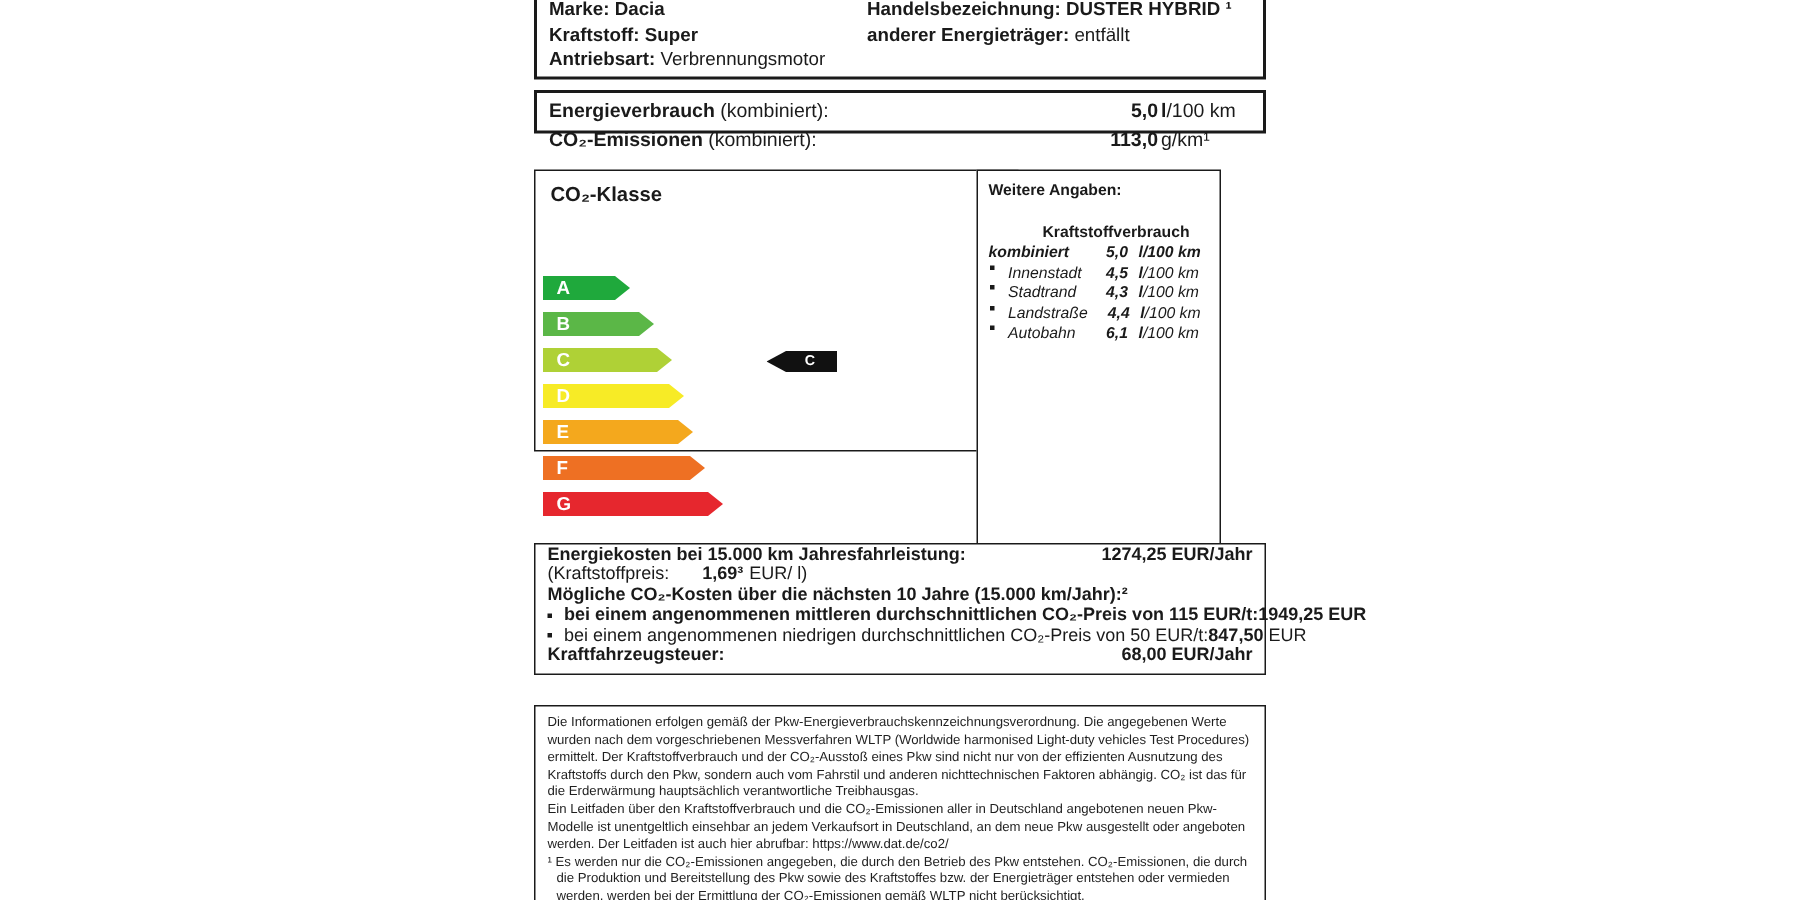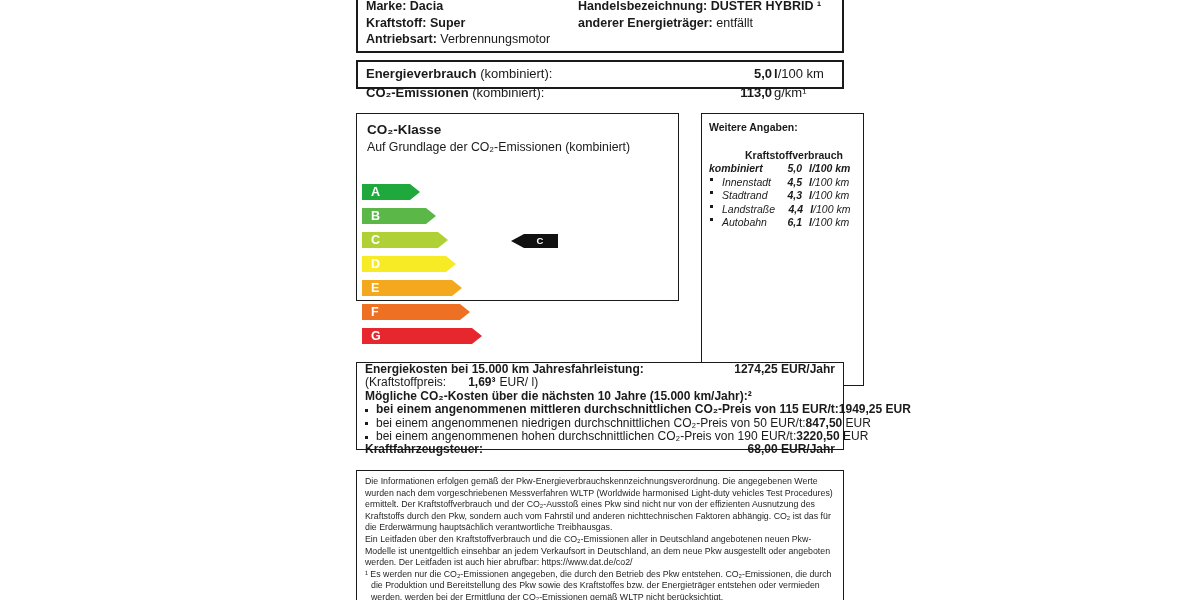--- a/index.html
+++ b/index.html
@@ -33,21 +33,21 @@
   .cls-2 { left:5px; top:118px; width:86px; }
   .cls-3 { left:5px; top:142px; width:94px; }
   .cls-4 { left:5px; top:166px; width:100px; }
   .cls-5 { left:5px; top:190px; width:108px; }
   .cls-6 { left:5px; top:214px; width:120px; }
   #pointer { position:absolute; left:154px; top:120px; width:47px; height:14px; background:#111;
              clip-path:polygon(0 50%, 13px 0, 100% 0, 100% 100%, 13px 100%); }
   #pointer span { display:block; text-align:center; padding-left:11px; color:#fff; font-size:9.5px; font-weight:bold; line-height:14px; }
 
   
-  #box-weitere { left:701px; top:113px; width:163px; height:273px; border-width:1.5px; padding:7px 7px; font-size:10.5px; line-height:13.5px; }
+  #box-weitere { left:651px; top:113px; width:163px; height:273px; border-width:1.5px; padding:7px 7px; font-size:10.5px; line-height:13.5px; }
   .wa-title { font-weight:bold; margin-bottom:14px; }
   .wa-head { font-weight:bold;padding-left:36px; }
   .wa-row { display:grid; grid-template-columns:13px 1fr 28px 54px; align-items:baseline;font-style:italic; }
   .wa-row.bold { font-weight:bold; }
   .wa-bullet { position:relative; }
   .wa-bullet::after { content:""; position:absolute; left:1px; top:-8px; width:3px; height:3px; background:#1a1a1a; }
   .wa-val { text-align:right; font-weight:bold; }
   .wa-unit { padding-left:7px; white-space:nowrap; }
 
   
@@ -99,21 +99,20 @@
     </div>
     <div class="cons-row">
       <span><span class="b">CO₂-Emissionen</span><span> (kombiniert):</span></span>
       <span class="cons-val">113,0</span>
       <span class="cons-unit"><span class="b"></span><span>g/km¹</span></span>
     </div>
   </div>
 
   <div class="box" id="box-class">
     <div class="class-title">CO₂-Klasse</div>
-    <div class="class-sub">Auf Grundlage der CO₂-Emissionen (kombiniert)</div>
 
     <div class="cls-arrow arr cls-0" style="background-color: rgb(31, 169, 60);">
         <span class="cls-letter">A</span>
       </div>
     <div class="cls-arrow arr cls-1" style="background-color: rgb(91, 183, 71);">
         <span class="cls-letter">B</span>
       </div>
     <div class="cls-arrow arr cls-2" style="background-color: rgb(175, 209, 54);">
         <span class="cls-letter">C</span>
       </div>
@@ -186,25 +185,20 @@
     <div class="cost-row b">
       <span class="sq"></span>
       <span class="cost-text">bei einem angenommenen mittleren durchschnittlichen CO₂-Preis von  115  EUR/t:</span>
       <span class="cost-amt"><span class="b">1949,25</span><span class="b"> EUR</span></span>
     </div>
     <div class="cost-row">
       <span class="sq"></span>
       <span class="cost-text">bei einem angenommenen niedrigen durchschnittlichen CO₂-Preis von  50  EUR/t:</span>
       <span class="cost-amt"><span class="b">847,50</span><span> EUR</span></span>
     </div>
-    <div class="cost-row">
-      <span class="sq"></span>
-      <span class="cost-text">bei einem angenommenen hohen durchschnittlichen CO₂-Preis von  190  EUR/t:</span>
-      <span class="cost-amt"><span class="b">3220,50</span><span> EUR</span></span>
-    </div>
     <div class="cost-row b">
       <span>Kraftfahrzeugsteuer:</span>
       <span class="cost-amt">68,00 EUR/Jahr</span>
     </div>
   </div>
 
   <div class="box" id="box-fineprint">
     <div>Die Informationen erfolgen gemäß der Pkw-Energieverbrauchskennzeichnungsverordnung. Die angegebenen Werte wurden nach dem vorgeschriebenen Messverfahren WLTP (Worldwide harmonised Light-duty vehicles Test Procedures) ermittelt. Der Kraftstoffverbrauch und der CO₂-Ausstoß eines Pkw sind nicht nur von der effizienten Ausnutzung des Kraftstoffs durch den Pkw, sondern auch vom Fahrstil und anderen nichttechnischen Faktoren abhängig. CO₂ ist das für die Erderwärmung hauptsächlich verantwortliche Treibhausgas.</div>
     <div>Ein Leitfaden über den Kraftstoffverbrauch und die CO₂-Emissionen aller in Deutschland angebotenen neuen Pkw-Modelle ist unentgeltlich einsehbar an jedem Verkaufsort in Deutschland, an dem neue Pkw ausgestellt oder angeboten werden. Der Leitfaden ist auch hier abrufbar:   https://www.dat.de/co2/</div>
     <div class="fp-p3">¹ Es werden nur die CO₂-Emissionen angegeben, die durch den Betrieb des Pkw entstehen. CO₂-Emissionen, die durch die Produktion und Bereitstellung des Pkw sowie des Kraftstoffes bzw. der Energieträger entstehen oder vermieden werden, werden bei der Ermittlung der CO₂-Emissionen gemäß WLTP nicht berücksichtigt.</div>

